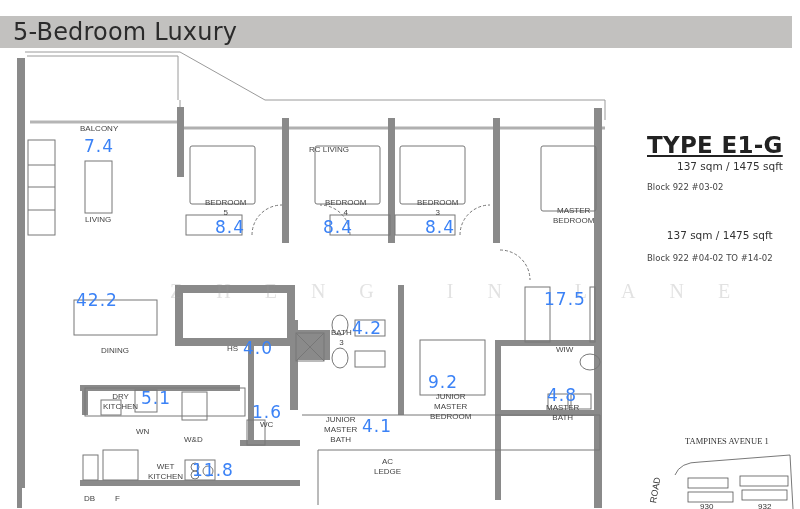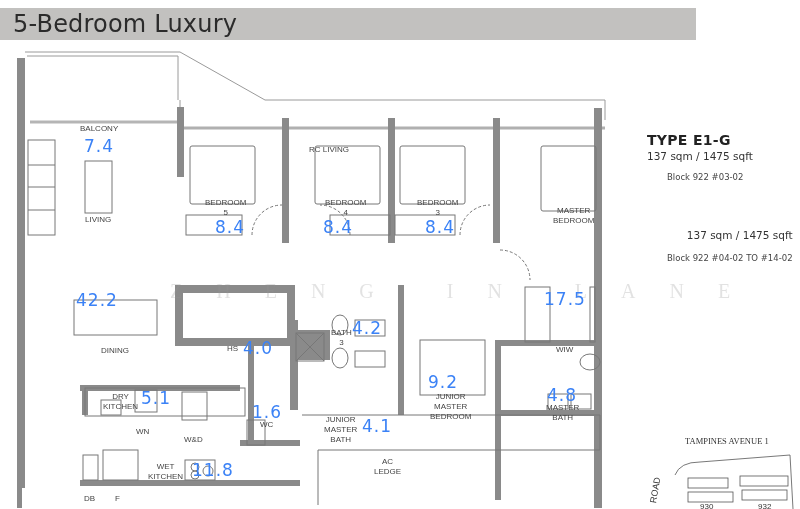--- a/index.html
+++ b/index.html
@@ -1,25 +1,25 @@
 <!DOCTYPE html>
 <html><head>
 <meta charset="utf-8">
 <style>
   html,body{margin:0;padding:0;}
   body{width:800px;height:509px;position:relative;overflow:hidden;background:#fff;font-family:"Liberation Sans",sans-serif;}
-  .header{position:absolute;left:0;top:8px;width:696px;height:32px;background:#c2c1bf;}
+  .header{position:absolute;left:0;top:16px;width:792px;height:32px;background:#c2c1bf;}
   .header-title{position:absolute;left:13px;top:2px;font-size:24px;color:#2b2b2b;font-family:"DejaVu Sans",sans-serif;letter-spacing:0.2px;}
   .plan{position:absolute;left:0;top:32px;width:800px;height:477px;}
   .lbl{position:absolute;font-size:8px;color:#444;text-align:center;line-height:10px;font-family:"Liberation Sans",sans-serif;}
   .area{position:absolute;font-size:17px;font-weight:normal;color:#3b82f6;font-family:"DejaVu Sans",sans-serif;letter-spacing:1px;}
   .info{position:absolute;color:#222;font-family:"DejaVu Sans",sans-serif;}
-  .type-title{font-size:14px;font-weight:bold;letter-spacing:0.3px;}
+  .type-title{font-size:23px;font-weight:bold;letter-spacing:0.3px;text-decoration:underline;}
   .type-size{font-size:10.5px;color:#333;text-align:right;}
-  .type-block{font-size:8.5px;color:#444;margin-left:20px;}
+  .type-block{font-size:8.5px;color:#444;}
   .wm{position:absolute;left:170px;top:248px;font-size:20px;color:rgba(150,150,150,0.28);letter-spacing:34px;font-family:Liberation Serif, serif;}
   .keyplan-title{position:absolute;left:685px;top:436px;font-size:8.5px;color:#333;font-family:Liberation Serif, serif;}
   .road{position:absolute;left:648px;top:482px;font-size:9px;color:#333;transform:rotate(-80deg);transform-origin:left top;}
   .blk{position:absolute;font-size:8px;color:#333;}
 </style>
 </head>
 <body>
 
 <div class="header">
   <div class="header-title">5-Bedroom Luxury</div>

